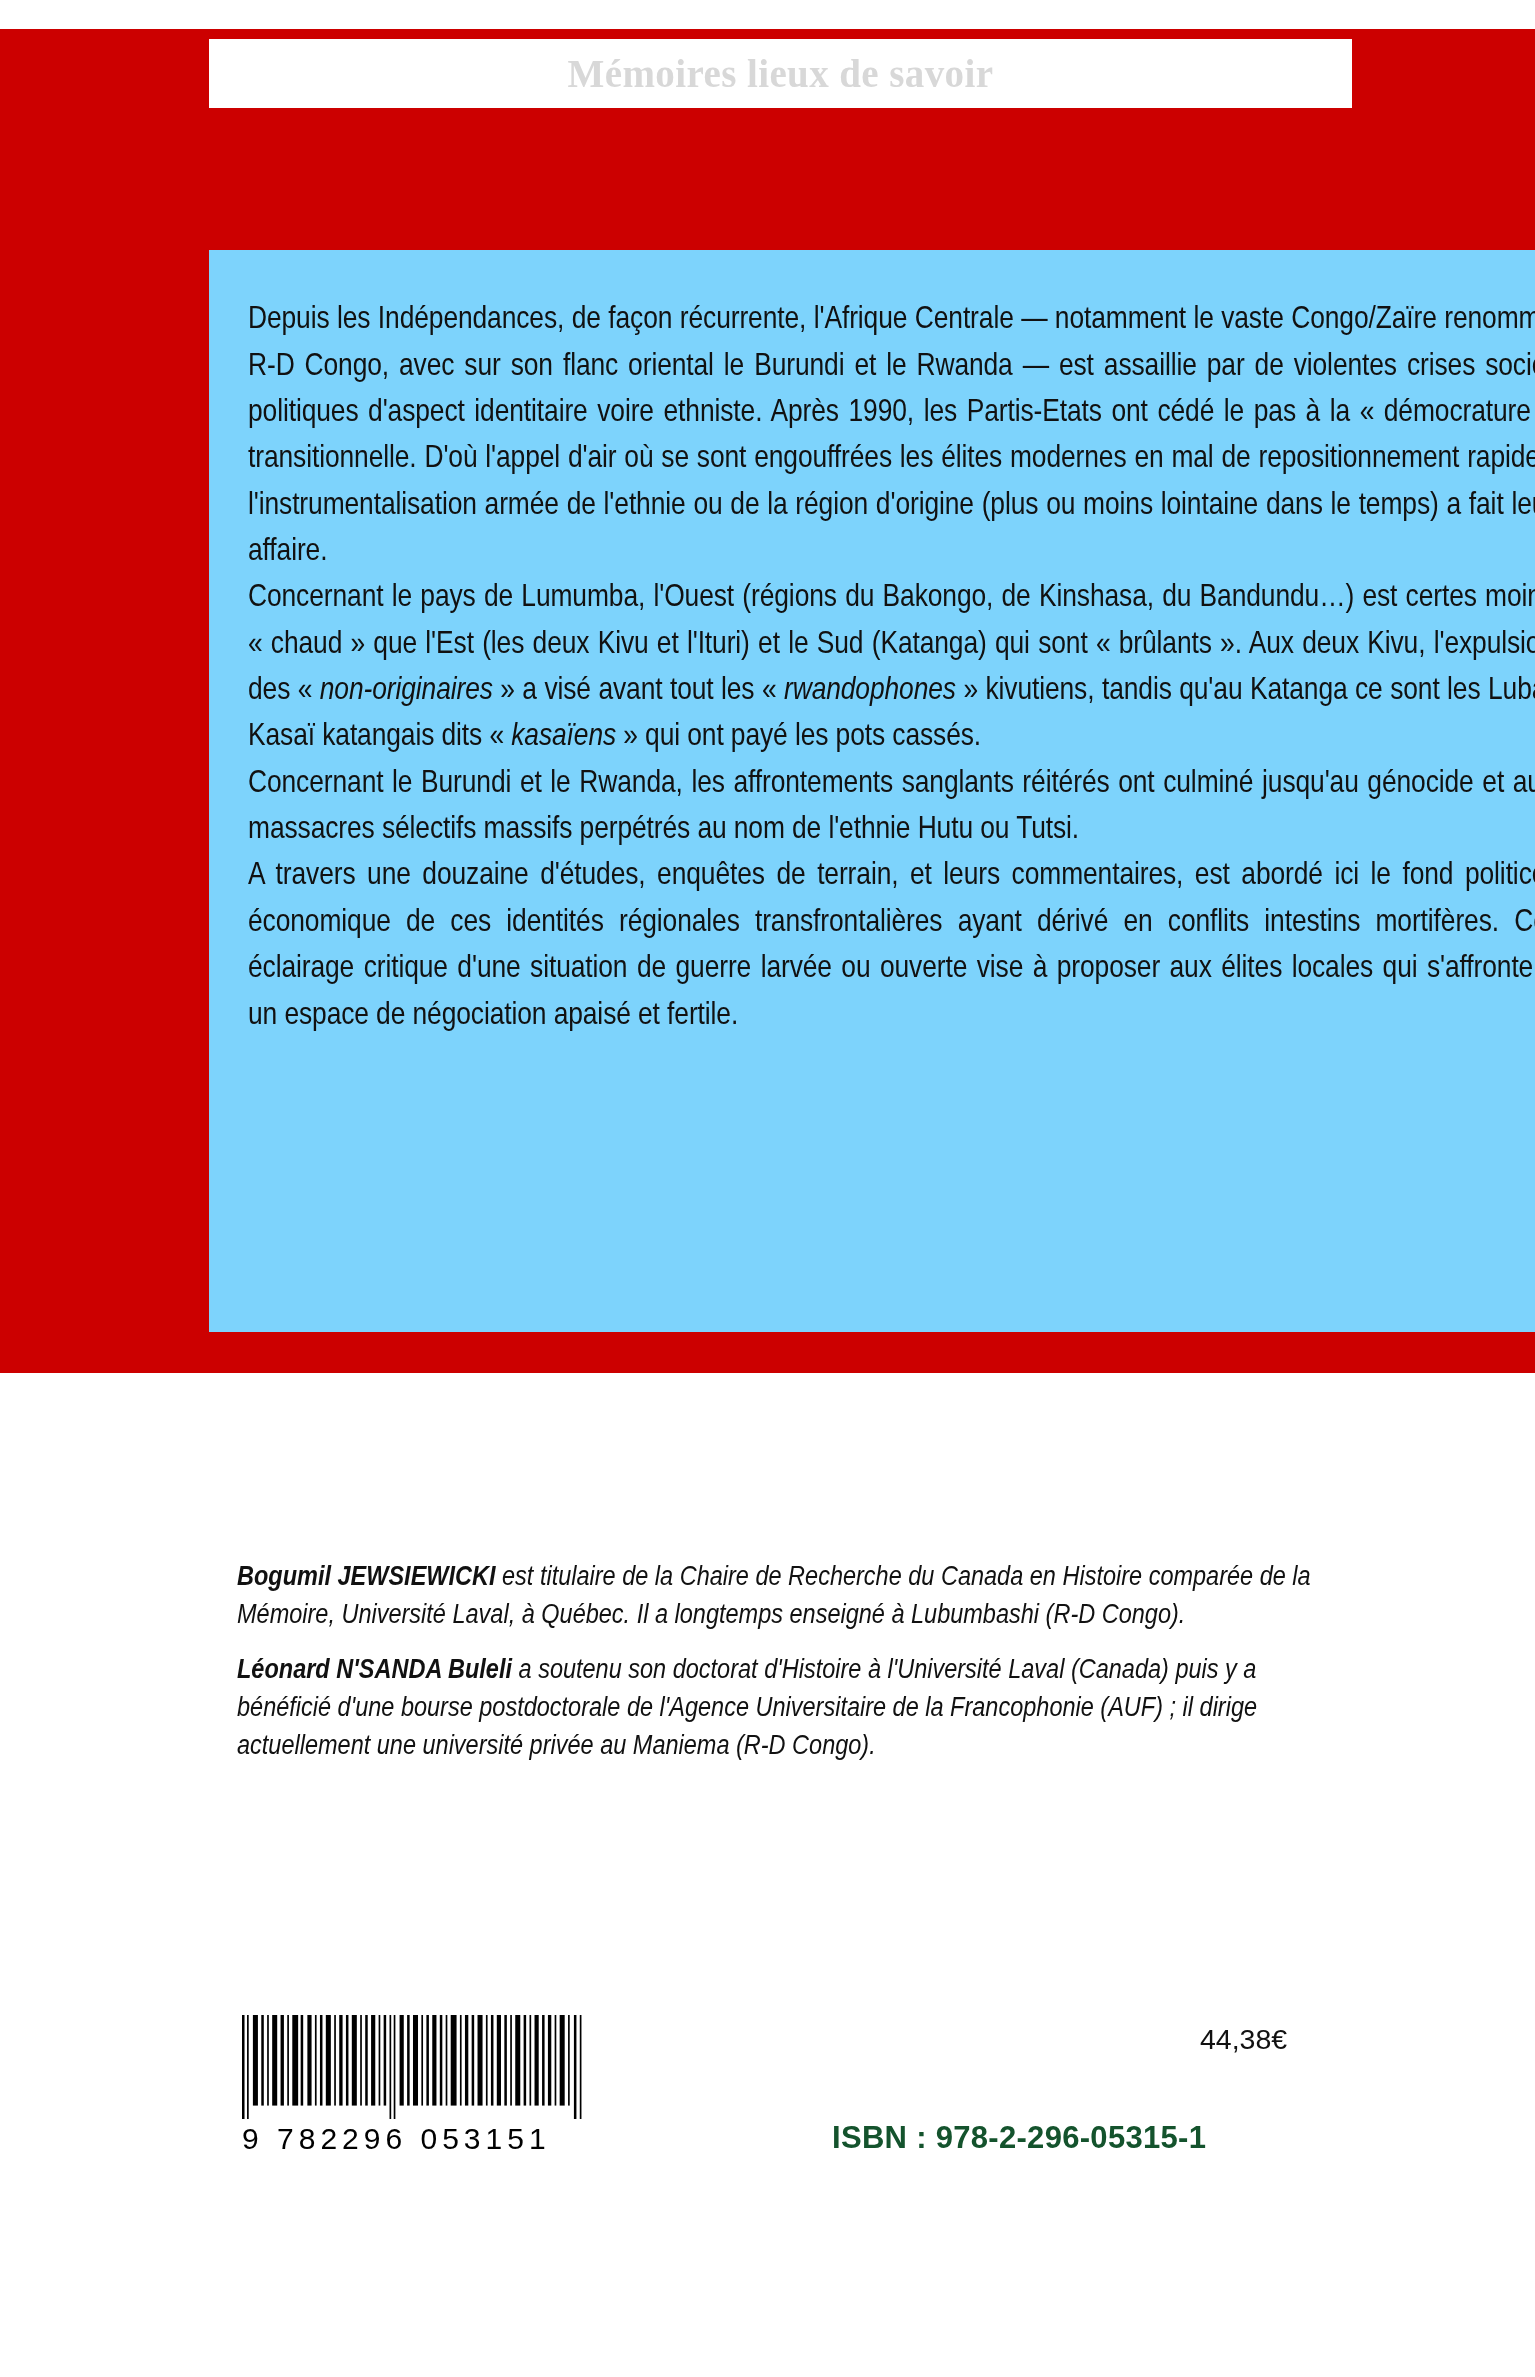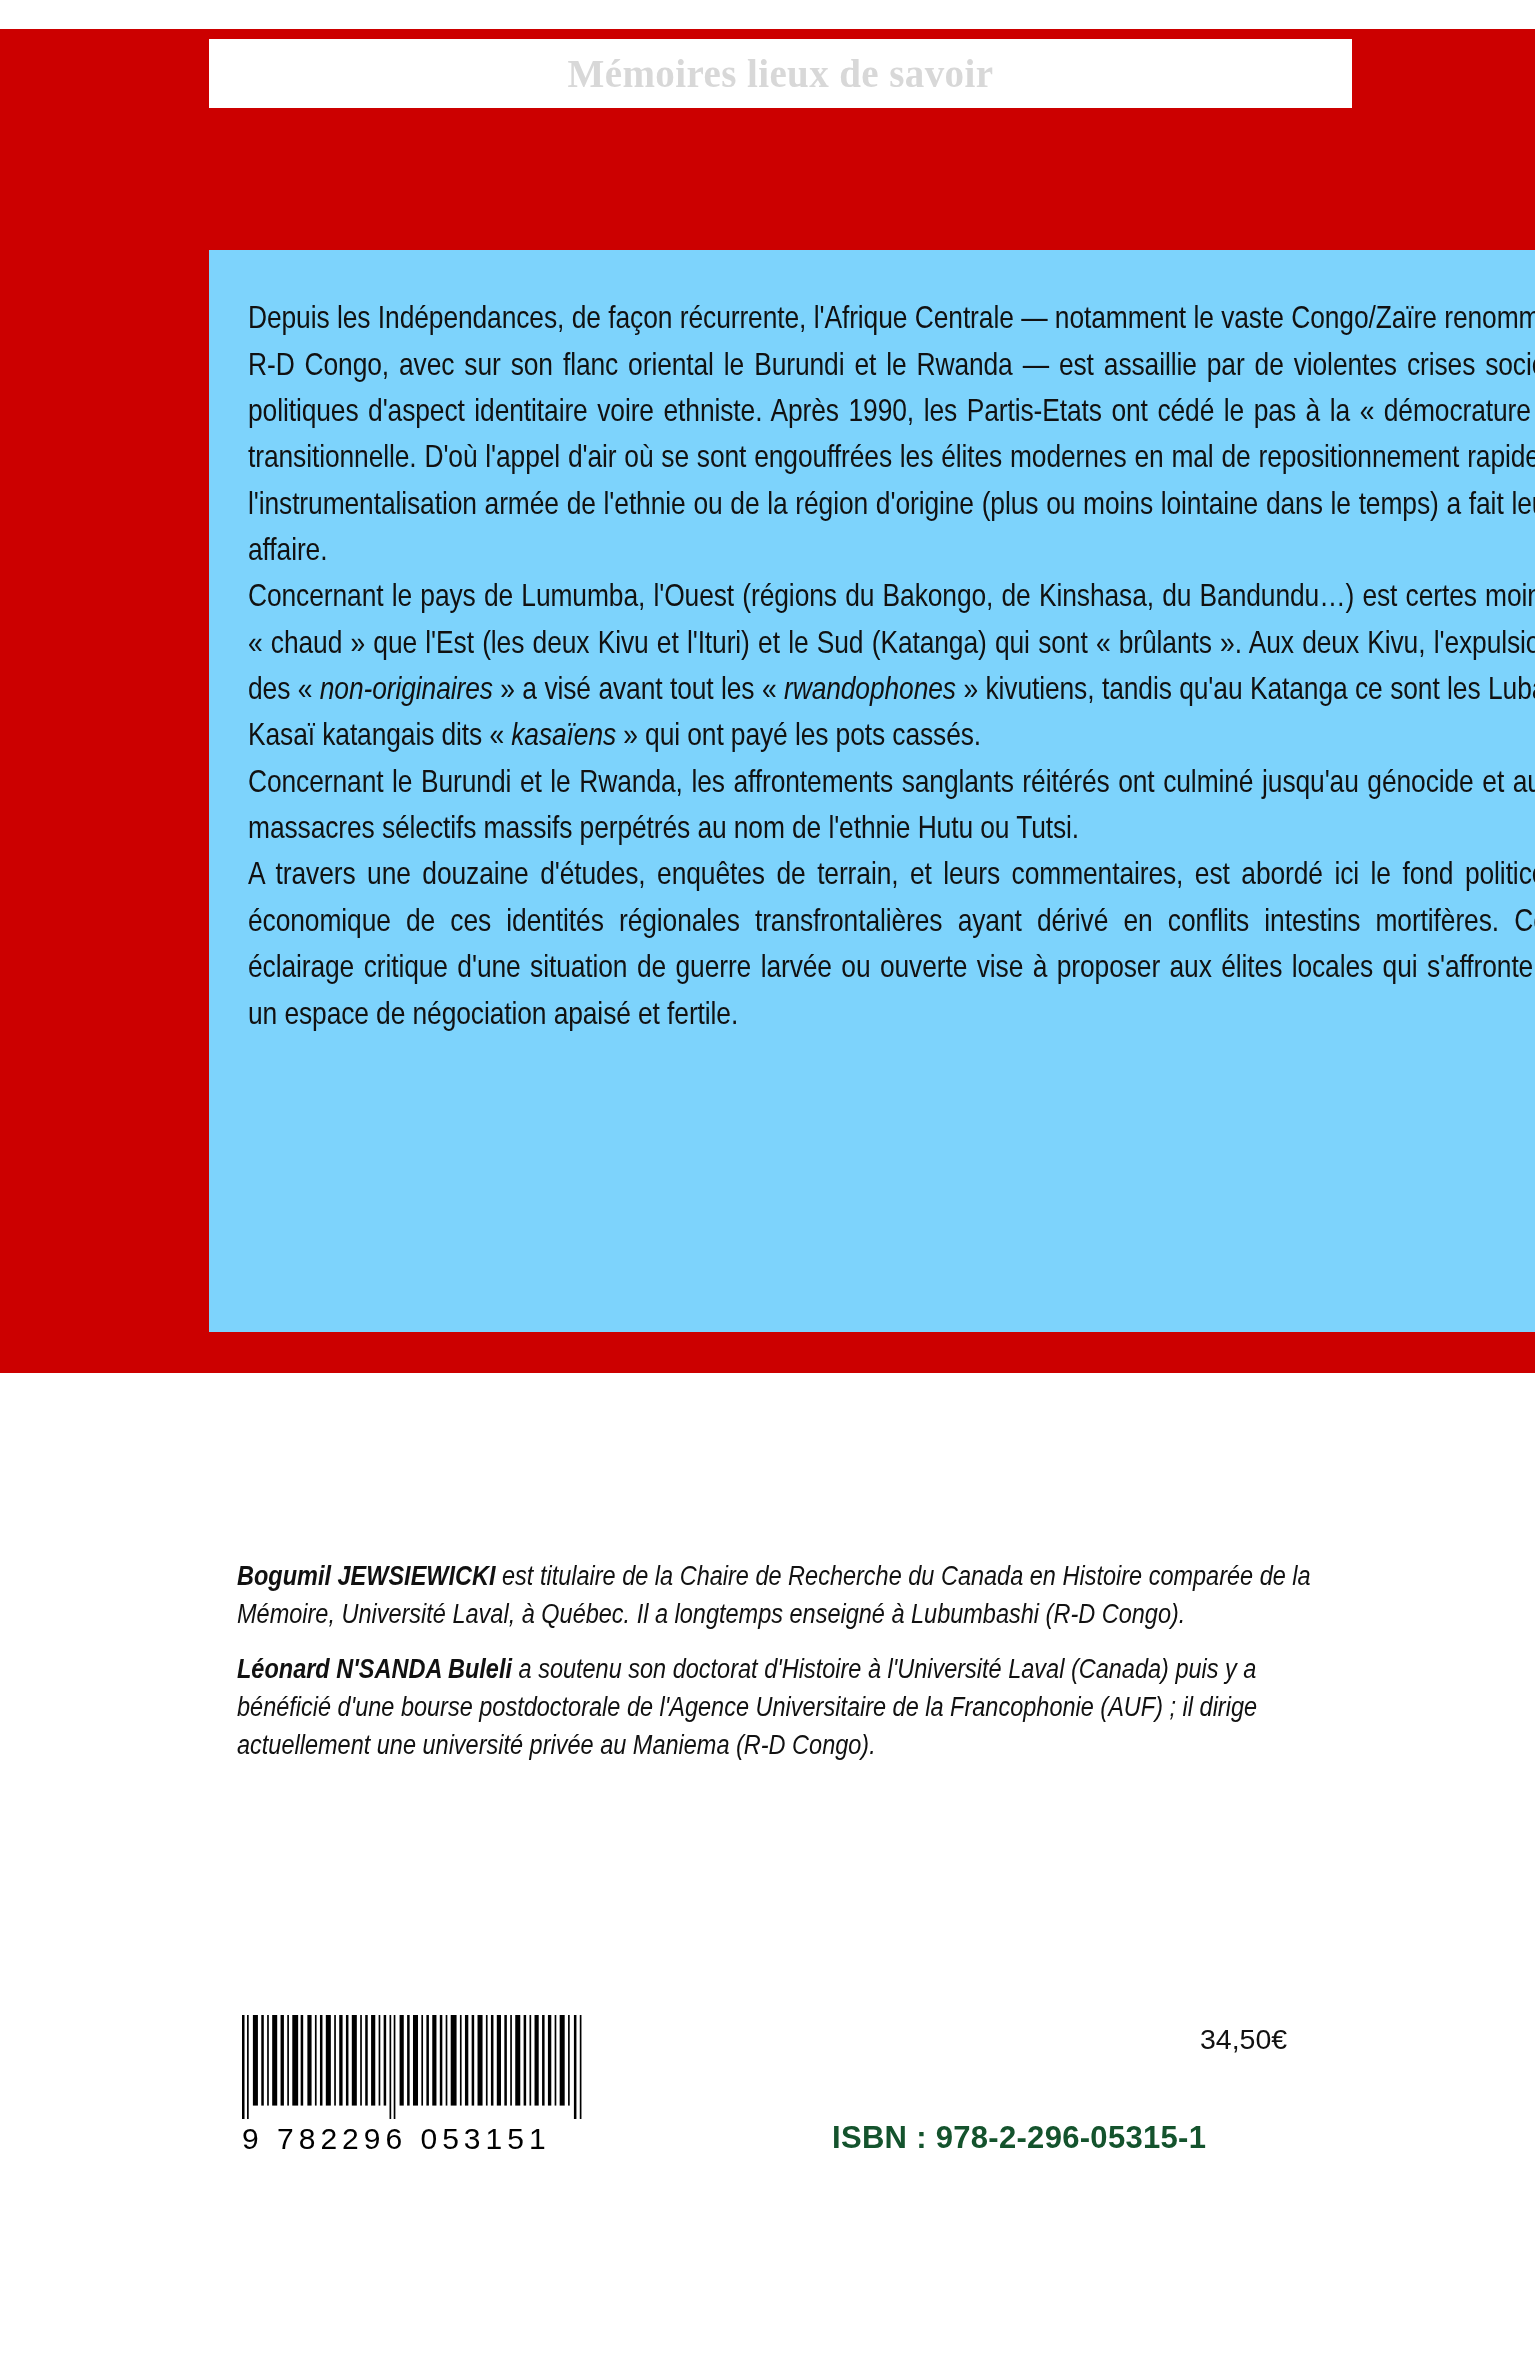--- a/index.html
+++ b/index.html
@@ -234,15 +234,15 @@
     <rect x="365" y="0" width="4" height="108" fill="#000"></rect>
     <rect x="373" y="0" width="2" height="108" fill="#000"></rect>
     <rect x="379" y="0" width="6" height="108" fill="#000"></rect>
     <rect x="389" y="0" width="2" height="108" fill="#000"></rect>
     <rect x="396" y="0" width="3" height="124" fill="#000"></rect>
     <rect x="403" y="0" width="2" height="124" fill="#000"></rect>
   </svg>
   <div class="barcode-digits">9 782296 053151</div>
 </div>
 
-<div class="price">34,50€</div>
+<div class="price">44,38€</div>
 <div class="isbn">ISBN : 978-2-296-05315-1</div>
 
 
 </body></html>

